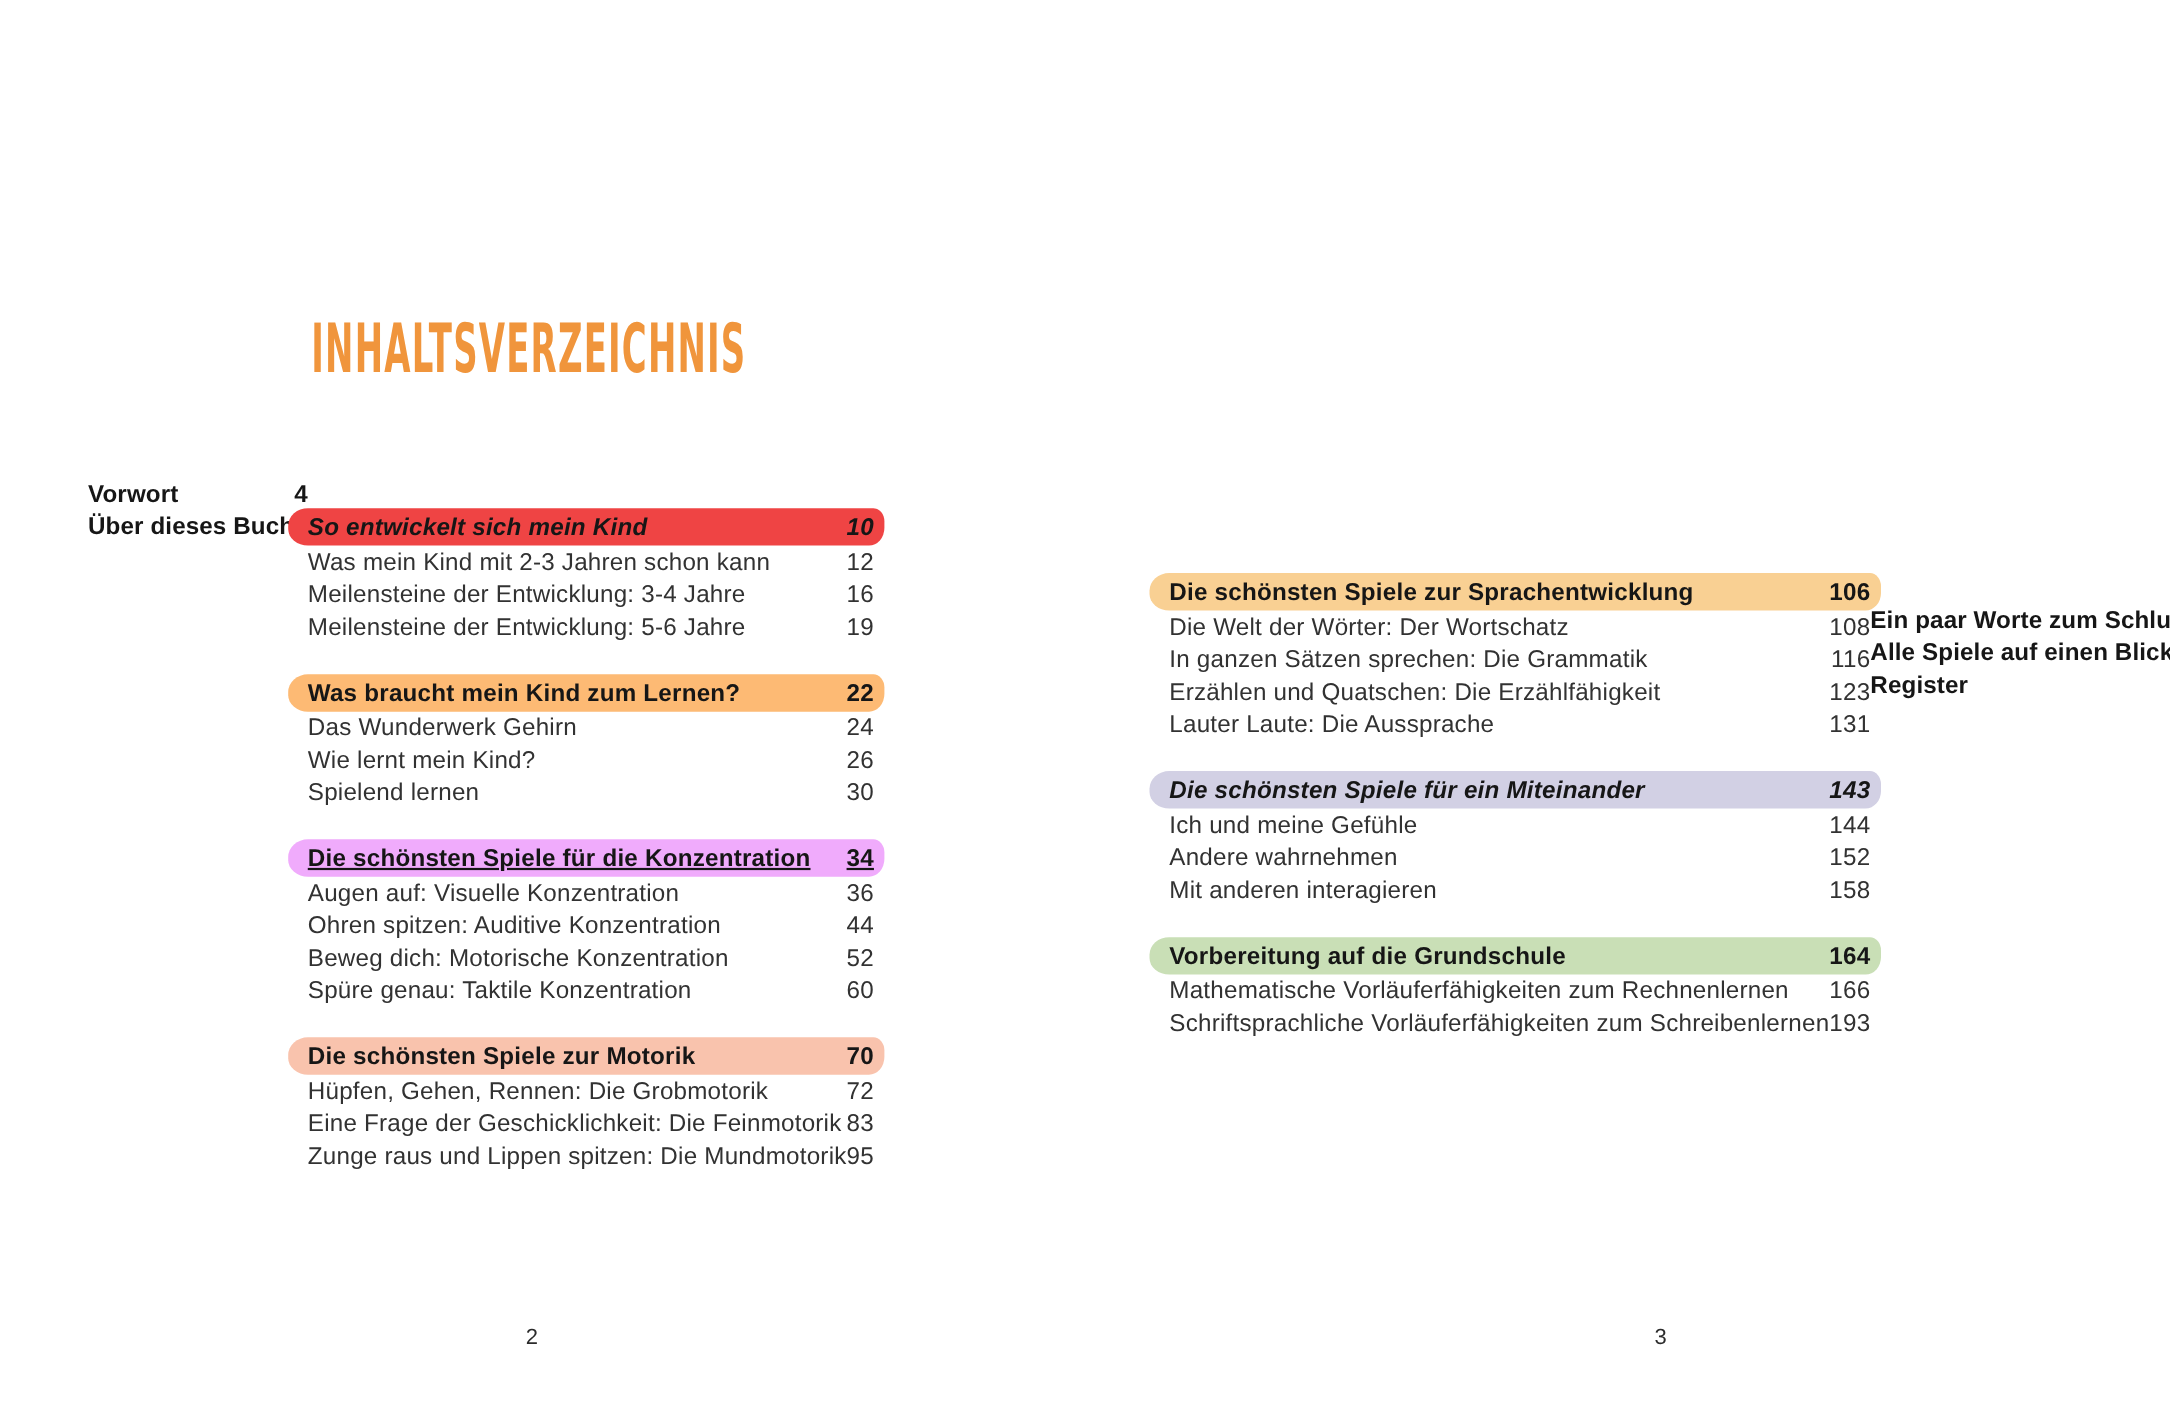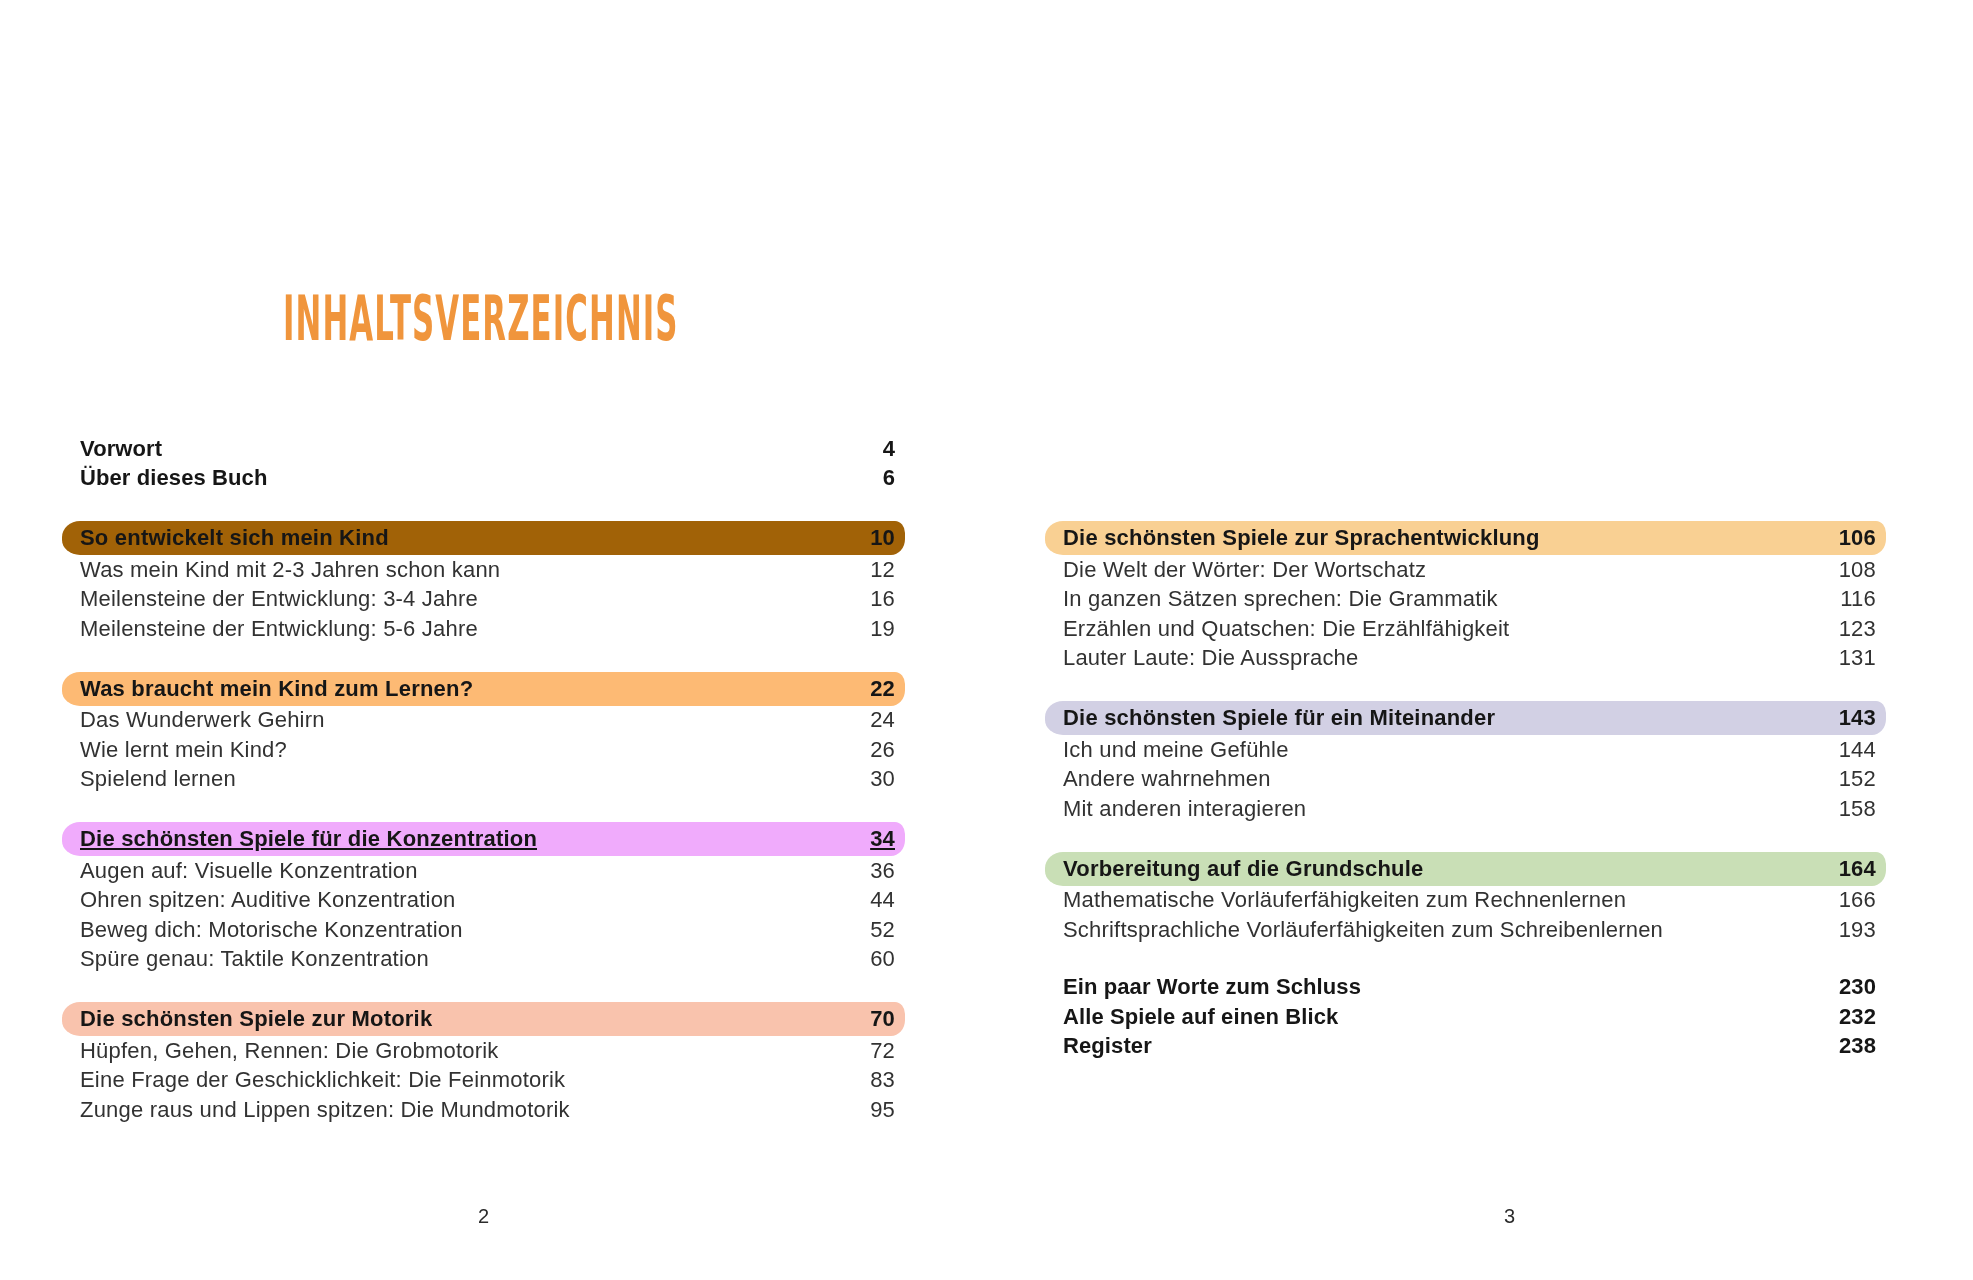--- a/index.html
+++ b/index.html
@@ -22,21 +22,21 @@
     font-size: 56px;
     letter-spacing: 2px;
     white-space: nowrap;
     transform: scale(0.55, 1.1);
     transform-origin: left top;
     line-height: 1;
   }
   .col {
     position: absolute;
     display: flex;
-    flex-direction: column;
+    flex-direction: row;
   }
   .col-left  { left: 80px;  top: 434px; width: 815px; }
   .col-right { left: 1063px; top: 521px; width: 813px; }
 
   .row {
     display: flex;
     justify-content: space-between;
     align-items: center;
     height: 29.5px;
     font-size: 22px;
@@ -82,21 +82,21 @@
           <span class="label">Vorwort</span>
           <span class="pagenum">4</span>
         </div>
         <div class="row bold">
           <span class="label">Über dieses Buch</span>
           <span class="pagenum">6</span>
         </div>
       </div>
     <div id="left-sections">
         <div class="toc-section">
-          <div class="row header" style="background: #a16207;">
+          <div class="row header" style="background: #ef4444; font-style: italic;">
             <span class="label">So entwickelt sich mein Kind</span>
             <span class="pagenum">10</span>
           </div>
           <div class="row">
             <span class="label">Was mein Kind mit 2-3 Jahren schon kann</span>
             <span class="pagenum">12</span>
           </div>
           <div class="row">
             <span class="label">Meilensteine der Entwicklung: 3-4 Jahre</span>
             <span class="pagenum">16</span>
@@ -185,21 +185,21 @@
           <div class="row">
             <span class="label">Erzählen und Quatschen: Die Erzählfähigkeit</span>
             <span class="pagenum">123</span>
           </div>
           <div class="row">
             <span class="label">Lauter Laute: Die Aussprache</span>
             <span class="pagenum">131</span>
           </div>
         </div>
         <div class="toc-section">
-          <div class="row header" style="background: rgb(210, 208, 228);">
+          <div class="row header" style="background: rgb(210, 208, 228); font-style: italic;">
             <span class="label">Die schönsten Spiele für ein Miteinander</span>
             <span class="pagenum">143</span>
           </div>
           <div class="row">
             <span class="label">Ich und meine Gefühle</span>
             <span class="pagenum">144</span>
           </div>
           <div class="row">
             <span class="label">Andere wahrnehmen</span>
             <span class="pagenum">152</span>

